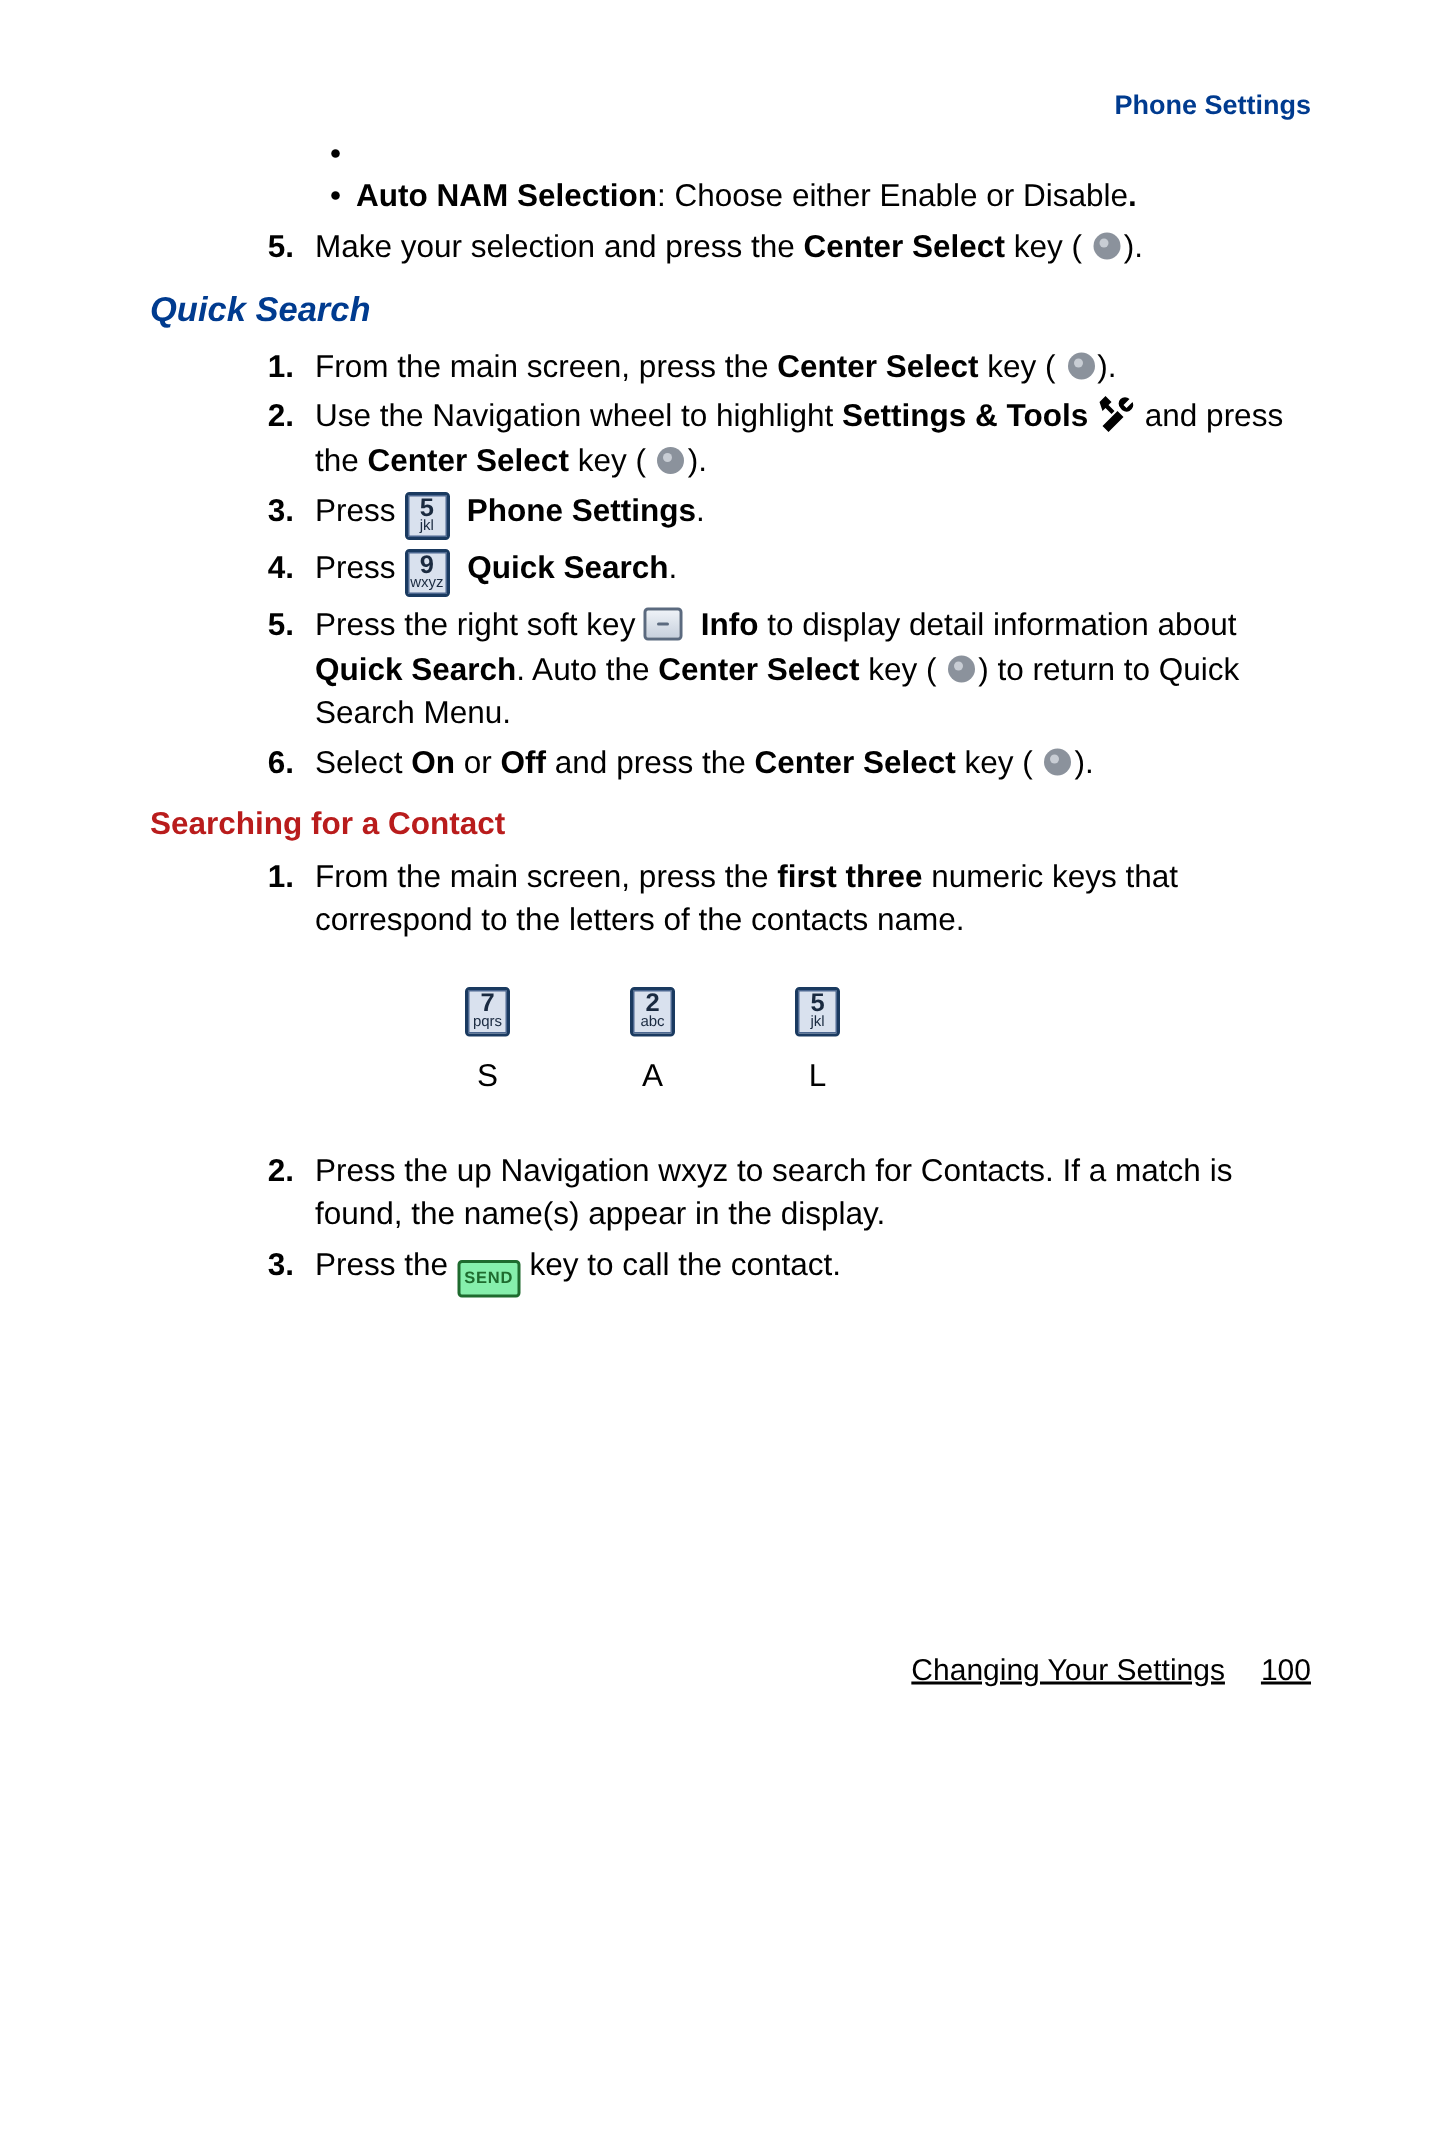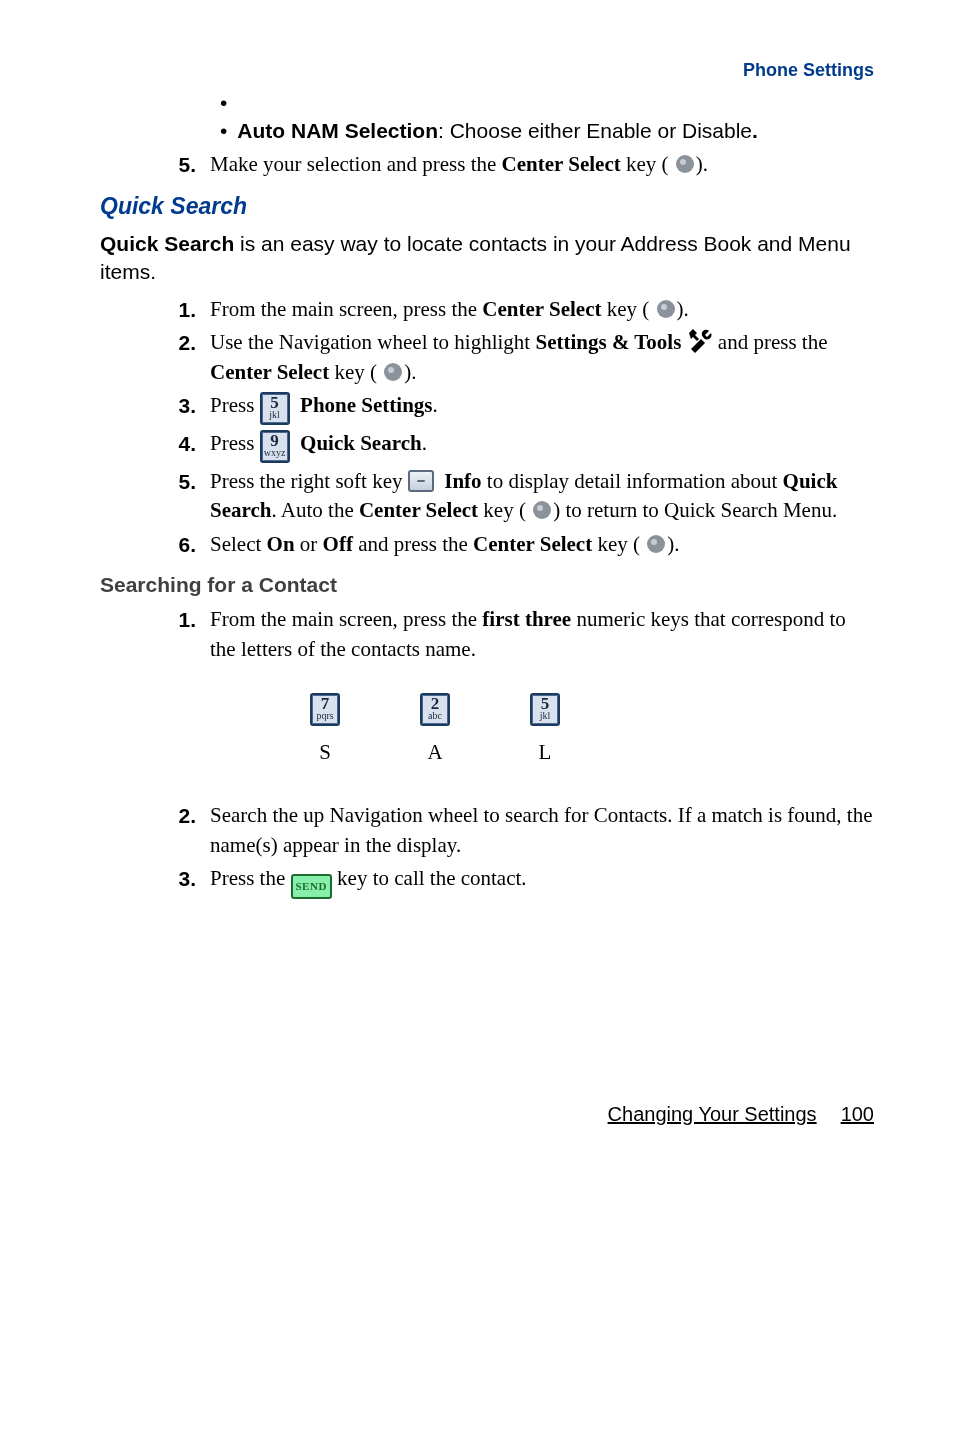--- a/index.html
+++ b/index.html
@@ -43,21 +43,21 @@
     margin-left: 60px;
     margin-top: 4px;
   }
   .ol-num {
     font-weight: bold;
     width: 36px;
     text-align: right;
     margin-right: 14px;
     flex-shrink: 0;
   }
-  .ol-content { flex: 1; font-family: Liberation Serif, serif; }
+  .ol-content { flex: 1; }
   .h-sub-blue {
     color: #003b8f;
     font-style: italic;
     font-weight: bold;
     font-size: 23px;
     margin-top: 14px;
     margin-bottom: 10px;
   }
   .body-text {
     font-size: 21px;
@@ -101,21 +101,21 @@
     border-radius:3px;
     background:#86efac;
     color:#1e6b2e;
     font-size:11px;
     font-weight:bold;
     padding:3px 3px;
     vertical-align:-5px;
     letter-spacing:0.5px;
   }
   .h-sub-blue2 {
-    color: #404040;
+    color: #b91c1c;
     font-weight: bold;
     font-size: 21px;
     margin-top: 14px;
     margin-bottom: 8px;
   }
   .example-row {
     margin-left: 100px;
     margin-top: 6px;
     display: flex;
     gap: 80px;
@@ -157,23 +157,20 @@
       <span>Make your selection and press the </span><span class="bold">Center Select</span><span> key (</span>
       <svg class="ic" width="22" height="22">
           <circle cx="11" cy="11" r="9" fill="#8b929c"></circle>
           <circle cx="9" cy="9" r="3" fill="#c8cdd4"></circle>
         </svg><span>).</span>
     </div>
   </div>
 
   <div class="h-sub-blue">Quick Search</div>
 
-  <div class="body-text">
-    <span class="bold">Quick Search</span><span> is an easy way to locate contacts in your Address Book and Menu items.</span>
-  </div>
 
   <div class="ol-row">
     <div class="ol-num">1.</div>
     <div class="ol-content">
       <span>From the main screen, press the </span><span class="bold">Center Select</span><span> key (</span>
       <svg class="ic" width="22" height="22">
           <circle cx="11" cy="11" r="9" fill="#8b929c"></circle>
           <circle cx="9" cy="9" r="3" fill="#c8cdd4"></circle>
         </svg><span>).</span>
     </div>
@@ -257,21 +254,21 @@
           <div class="example-letter">L</div>
         </div>
       </div>
     </div>
   </div>
 
   <div style="height:30px;"></div>
 
   <div class="ol-row">
     <div class="ol-num">2.</div>
-    <div class="ol-content">Search the up Navigation wheel to search for Contacts. If a match is found, the name(s) appear in the display.</div>
+    <div class="ol-content">Press the up Navigation wxyz to search for Contacts. If a match is found, the name(s) appear in the display.</div>
   </div>
 
   <div class="ol-row">
     <div class="ol-num">3.</div>
     <div class="ol-content">
       <span>Press the </span>
       <span class="send-box">SEND</span>
       <span> key to call the contact.</span>
     </div>
   </div>

